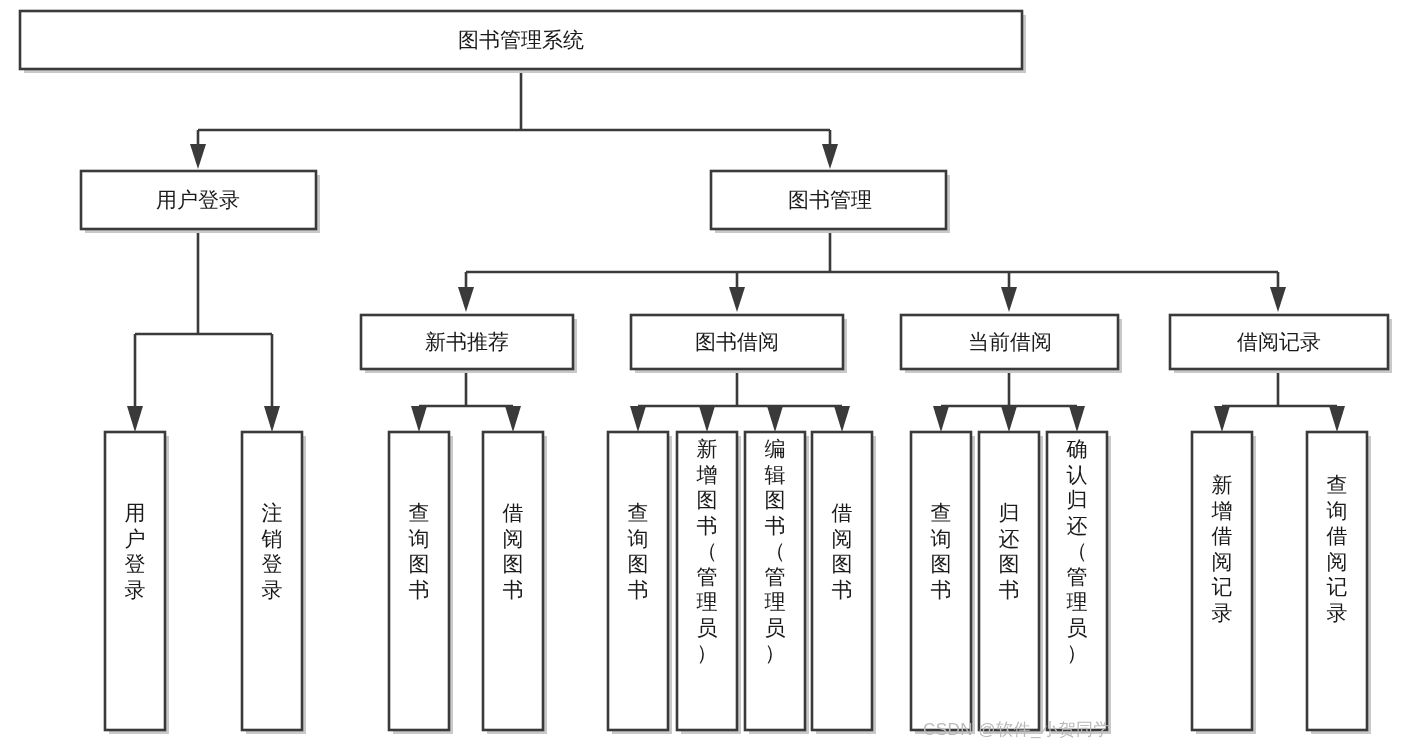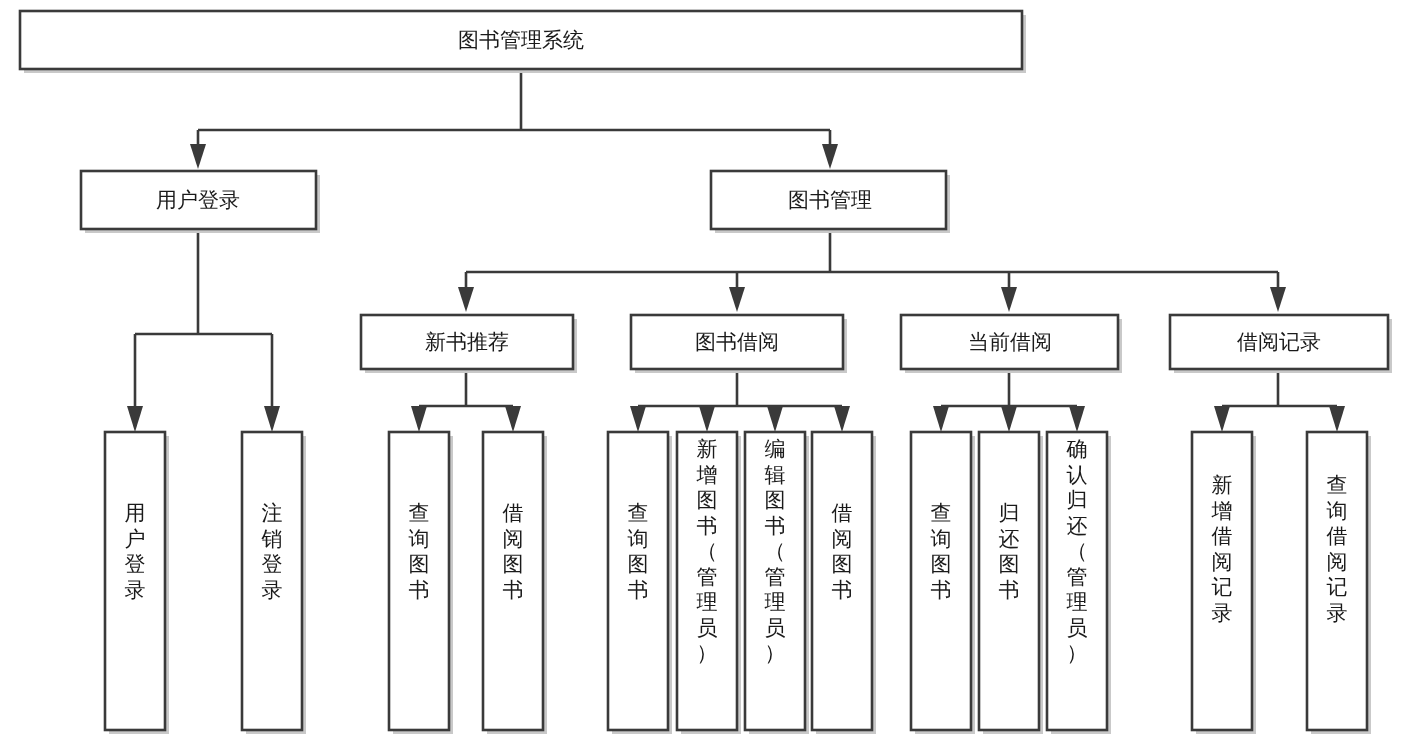--- a/index.html
+++ b/index.html
@@ -256,13 +256,14 @@
     </g>
 
     <g>
       <rect class="node-shadow" x="1311" y="436" width="60" height="298"></rect>
       <rect class="node-rect" x="1307" y="432" width="60" height="298"></rect>
       <text class="node-label-v" x="1337" y="492"><tspan x="1337" dy="0">查</tspan><tspan x="1337" dy="25.5">询</tspan><tspan x="1337" dy="25.5">借</tspan><tspan x="1337" dy="25.5">阅</tspan><tspan x="1337" dy="25.5">记</tspan><tspan x="1337" dy="25.5">录</tspan></text>
     </g>
 
   </svg>
 
+  <div class="watermark-text">CSDN @软件_小贺同学</div>
 </div>
 
 </body></html>

